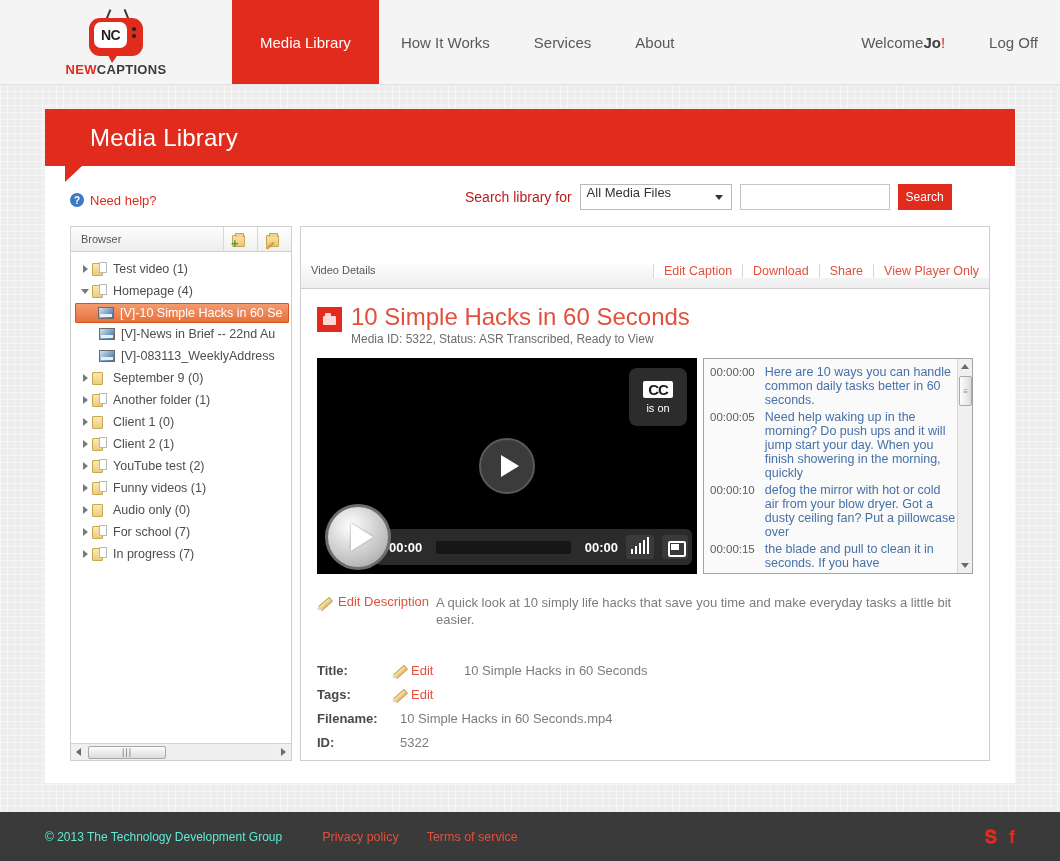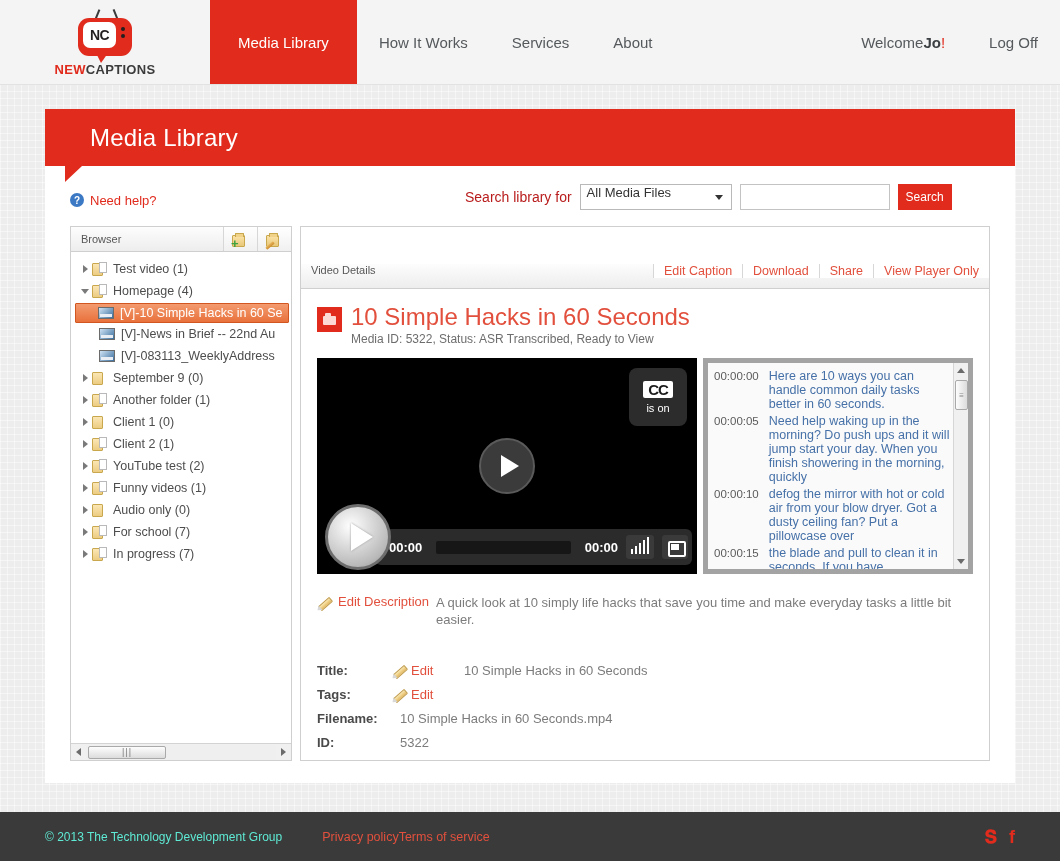--- a/index.html
+++ b/index.html
@@ -19,21 +19,21 @@
   
   .topbar {
     position: relative;
     height: 85px;
     background: #f4f4f4;
     border-bottom: 1px solid #e2e2e2;
     display: flex;
     align-items: stretch;
   }
   .logo-wrap {
-    width: 210px; display: flex; flex-direction: column;
+    width: 232px; display: flex; flex-direction: column;
     align-items: center; justify-content: center; 
   }
   .logo-mark { position: relative; width: 62px; height: 50px; }
   .logo-tv {
     position: absolute; left: 4px; top: 10px;
     width: 54px; height: 38px;
     background: #e02b1d; border-radius: 11px;
   }
   .logo-inner {
     position: absolute; left: 9px; top: 14px;
@@ -352,21 +352,21 @@
     border: 3px solid #6d6d6d;
     display: flex; align-items: center; justify-content: center;
   }
   .small-play .tri {
     width:0;height:0;border-top:14px solid transparent;border-bottom:14px solid transparent;
     border-left:22px solid #fff; margin-left:7px;
     filter: drop-shadow(0 0 1px #999);
   }
 
   .transcript {
-    flex: 1; margin-left: 6px; border: 5px solid #a3a3a3; background: #fafafa;
+    flex: 1; margin-left: 6px; border: 1px solid #a3a3a3; background: #fafafa;
     position: relative; overflow: hidden; height: 216px;
   }
   .t-inner { padding: 6px 16px 0 6px; }
   .t-row { display: flex; gap: 10px; margin-bottom: 3px; }
   .t-time { font-size: 11.5px; color: #5b5b5b; white-space: nowrap; padding-top: 1px; }
   .t-text { font-size: 12.5px; color: #4671a8; line-height: 14px; }
   .vscroll {
     position: absolute; right: 0; top: 0; bottom: 0; width: 15px;
     background: #f0f0f0; border-left: 1px solid #d6d6d6;
   }
@@ -406,21 +406,21 @@
   .meta-key { width: 75px; flex: 0 0 75px; color: #4a4a4a; font-weight: bold; }
   .meta-edit { display: flex; align-items: center; gap: 5px; width: 72px; flex: 0 0 72px; }
   .meta-val { color: #7c7c7c; }
 
   
   .footer {
     position: absolute; left: 0; top: 812px; width: 1060px; height: 49px;
     background: #3a3a3a; display: flex; align-items: center; padding: 0 45px;
   }
   .copy { color: #5eead4; font-size: 12px; }
-  .foot-links { display: flex; margin-left: 40px; }
+  .foot-links { display: flex; gap: 28px; margin-left: 40px; }
   .foot-links a { color: #e2503d; font-size: 12.5px; text-decoration: none; cursor: pointer; }
   .socials { margin-left: auto; display: flex; gap: 12px; align-items: center; }
   .soc { color: #e02b1d; font-size: 18px; font-weight: bold; cursor: pointer; line-height: 18px; }
 </style>
 </head>
 <body>
 
 <div class="topbar">
   <div class="logo-wrap">
     <div class="logo-mark">

